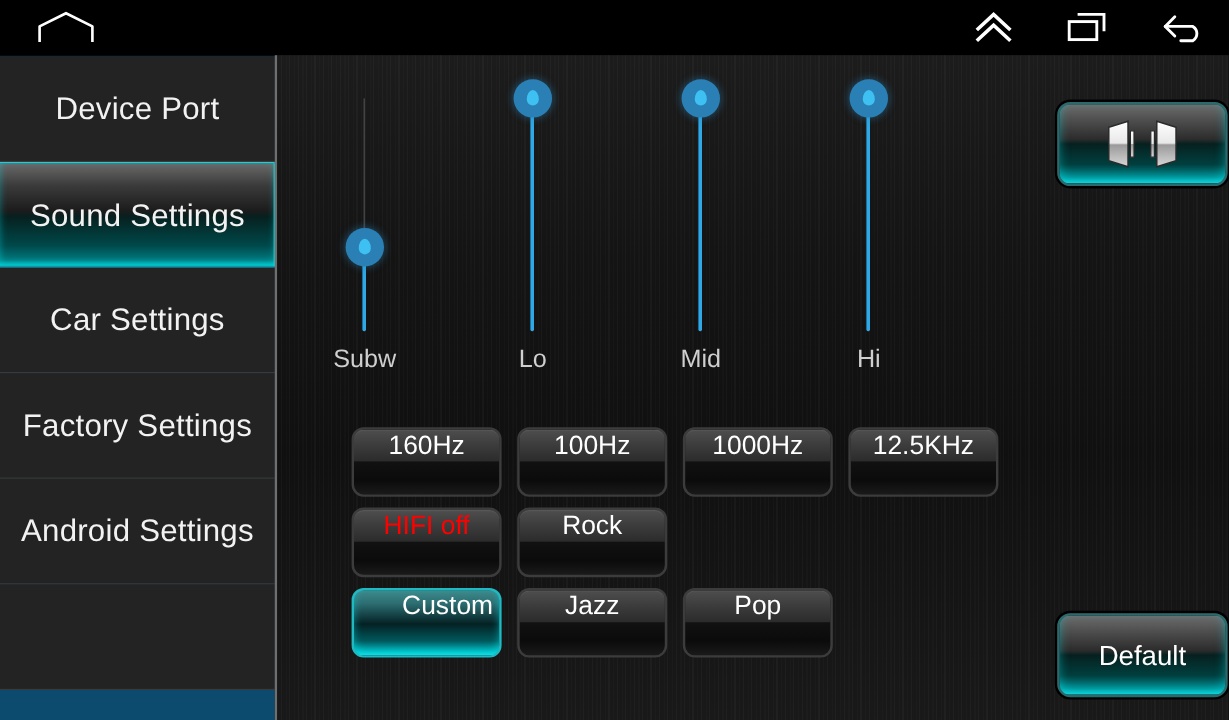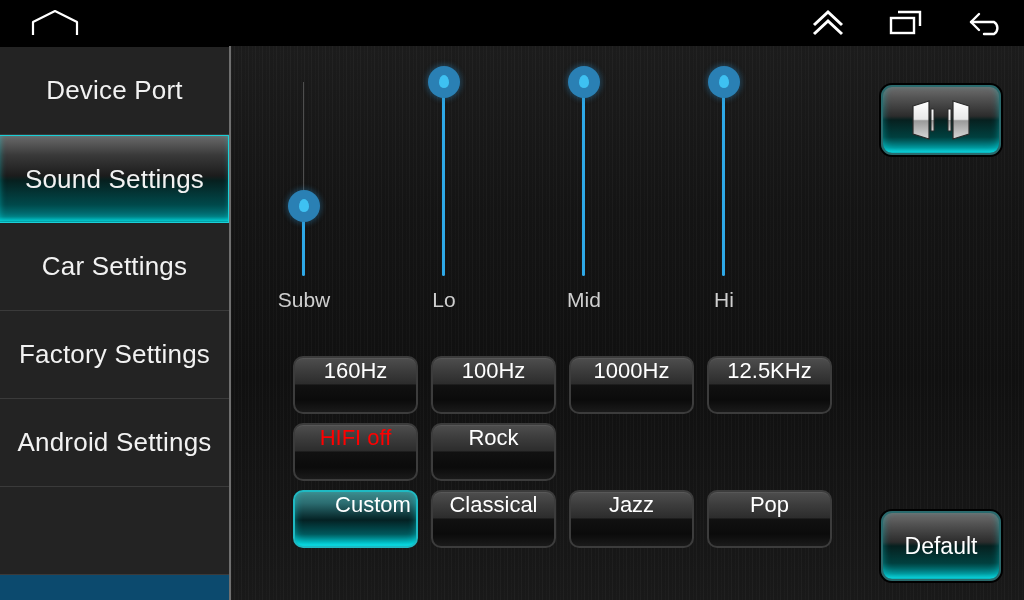--- a/index.html
+++ b/index.html
@@ -135,21 +135,21 @@
       linear-gradient(to bottom,
         #3e8a8c 0%, #2c6e72 20%, #10393c 42%,
         #042123 52%, #00585c 78%, #00a8ae 93%, #10cdd4 99%, #0b2b2d 100%);
     box-shadow: inset 0 -4px 8px -1px rgba(0,235,245,0.6);
     padding-left: 35px;
   }
   .btn.red .btn-label { color: #ff0000; }
 
   
   .sq-btn {
-    position: absolute; width: 120px; height: 70px;
+    position: absolute; width: 142px; height: 70px;
     border-radius: 11px;
     border: 2px solid #2a6a6d;
     background:
       linear-gradient(to bottom,
         #6d6d6d 0%, #515151 18%, #2c2c2c 44%,
         #06201f 50%, #00403f 76%, #008b90 92%, #12c6cd 99%, #0a2425 100%);
     display: flex; align-items: center; justify-content: center;
     box-shadow: inset 0 -4px 9px -1px rgba(0,225,235,0.55), 0 0 0 2px #000;
   }
   .sq-btn .btn-label { color: #ffffff; font-size: 23px; }
@@ -261,23 +261,20 @@
           <div class="btn red">
             <span class="btn-label">HIFI off</span>
           </div>
           <div class="btn">
             <span class="btn-label">Rock</span>
           </div>
         </div>
         <div class="btn-row">
           <div class="btn sel">
             <span class="btn-label">Custom</span>
-          </div>
-          <div class="btn">
-            <span class="btn-label">Classical</span>
           </div>
           <div class="btn">
             <span class="btn-label">Jazz</span>
           </div>
           <div class="btn">
             <span class="btn-label">Pop</span>
           </div>
         </div>
       </div>
 

